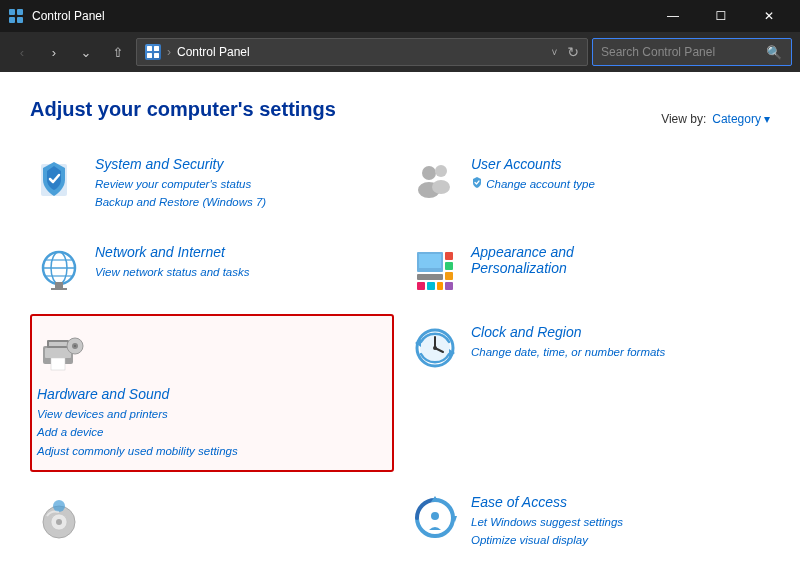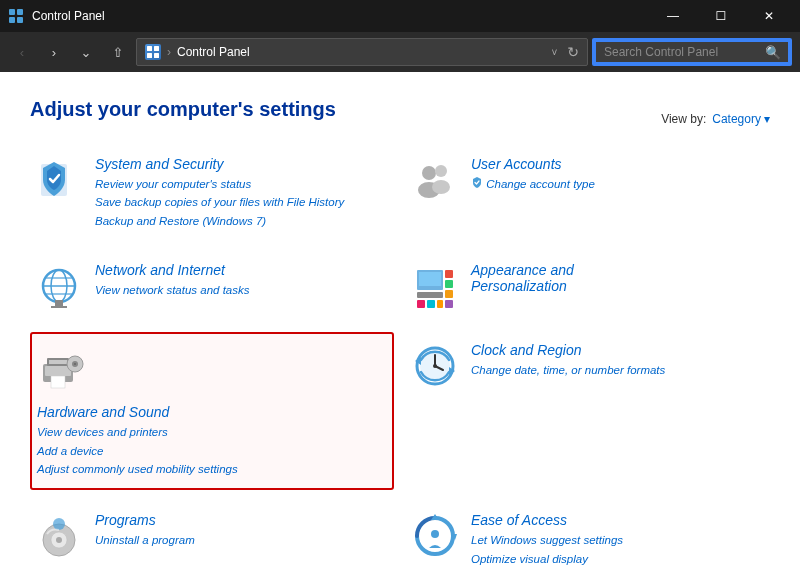--- a/index.html
+++ b/index.html
@@ -109,21 +109,21 @@
       color: #aaa;
       font-size: 14px;
       cursor: pointer;
       margin-left: 4px;
     }
 
     .search-box {
       width: 200px;
       height: 28px;
       background: #3c3c3c;
-      border: 4px solid #3b82f6;
+      border: 1px solid #3b82f6;
       display: flex;
       align-items: center;
       padding: 0 8px;
       gap: 6px;
       border-radius: 2px;
     }
     .search-box input {
       background: transparent;
       border: none;
       outline: none;
@@ -304,21 +304,20 @@
           <rect x="6" y="8" width="26" height="32" rx="2" fill="#4a90d9" opacity="0.2"></rect>
           <path d="M19 6 L8 12 L8 24 C8 31 14 37 19 40 C24 37 30 31 30 24 L30 12 Z" fill="#4a9fd9"></path>
           <path d="M19 10 L12 15 L12 24 C12 28 15 32 19 34 C23 32 26 28 26 24 L26 15 Z" fill="#2d7fc7"></path>
           <path d="M15 23 L18 26 L24 19" stroke="white" stroke-width="2.5" fill="none" stroke-linecap="round" stroke-linejoin="round"></path>
         </svg>
       </div>
       <div class="category-text">
         <div class="category-title">System and Security</div>
         <div class="category-links">
           <span>Review your computer's status</span>
-          <span>Save backup copies of your files with File History</span>
           <span>Backup and Restore (Windows 7)</span>
         </div>
       </div>
     </div>
 
     <div class="category-item">
       <div class="category-icon">
         <svg width="48" height="48" viewBox="0 0 48 48">
           <circle cx="18" cy="17" r="7" fill="#b0b0b0"></circle>
           <ellipse cx="18" cy="34" rx="11" ry="8" fill="#b0b0b0"></ellipse>
@@ -436,26 +435,20 @@
         <svg width="48" height="48" viewBox="0 0 48 48">
 
           <circle cx="24" cy="28" r="16" fill="#c8c8c8" stroke="#aaa" stroke-width="1"></circle>
           <circle cx="24" cy="28" r="8" fill="#e8e8e8" stroke="#bbb" stroke-width="0.5"></circle>
           <circle cx="24" cy="28" r="3" fill="#aaa"></circle>
           <circle cx="24" cy="12" r="6" fill="#4a9fd9" opacity="0.7"></circle>
 
           <path d="M12 22 Q16 16 24 18" fill="none" stroke="white" stroke-width="2" opacity="0.5"></path>
         </svg>
       </div>
-      <div class="category-text">
-        <div class="category-title">Programs</div>
-        <div class="category-links">
-          <span>Uninstall a program</span>
-        </div>
-      </div>
     </div>
 
     <div class="category-item">
       <div class="category-icon">
         <svg width="48" height="48" viewBox="0 0 48 48">
 
           <path d="M24 6 A18 18 0 0 1 42 24" fill="none" stroke="#4a9fd9" stroke-width="4" stroke-linecap="round"></path>
           <path d="M42 24 A18 18 0 0 1 24 42" fill="none" stroke="#4a9fd9" stroke-width="4" stroke-linecap="round"></path>
           <path d="M24 42 A18 18 0 0 1 6 24" fill="none" stroke="#4a9fd9" stroke-width="4" stroke-linecap="round"></path>
           <path d="M6 24 A18 18 0 0 1 24 6" fill="none" stroke="#2d6db5" stroke-width="4" stroke-linecap="round"></path>

